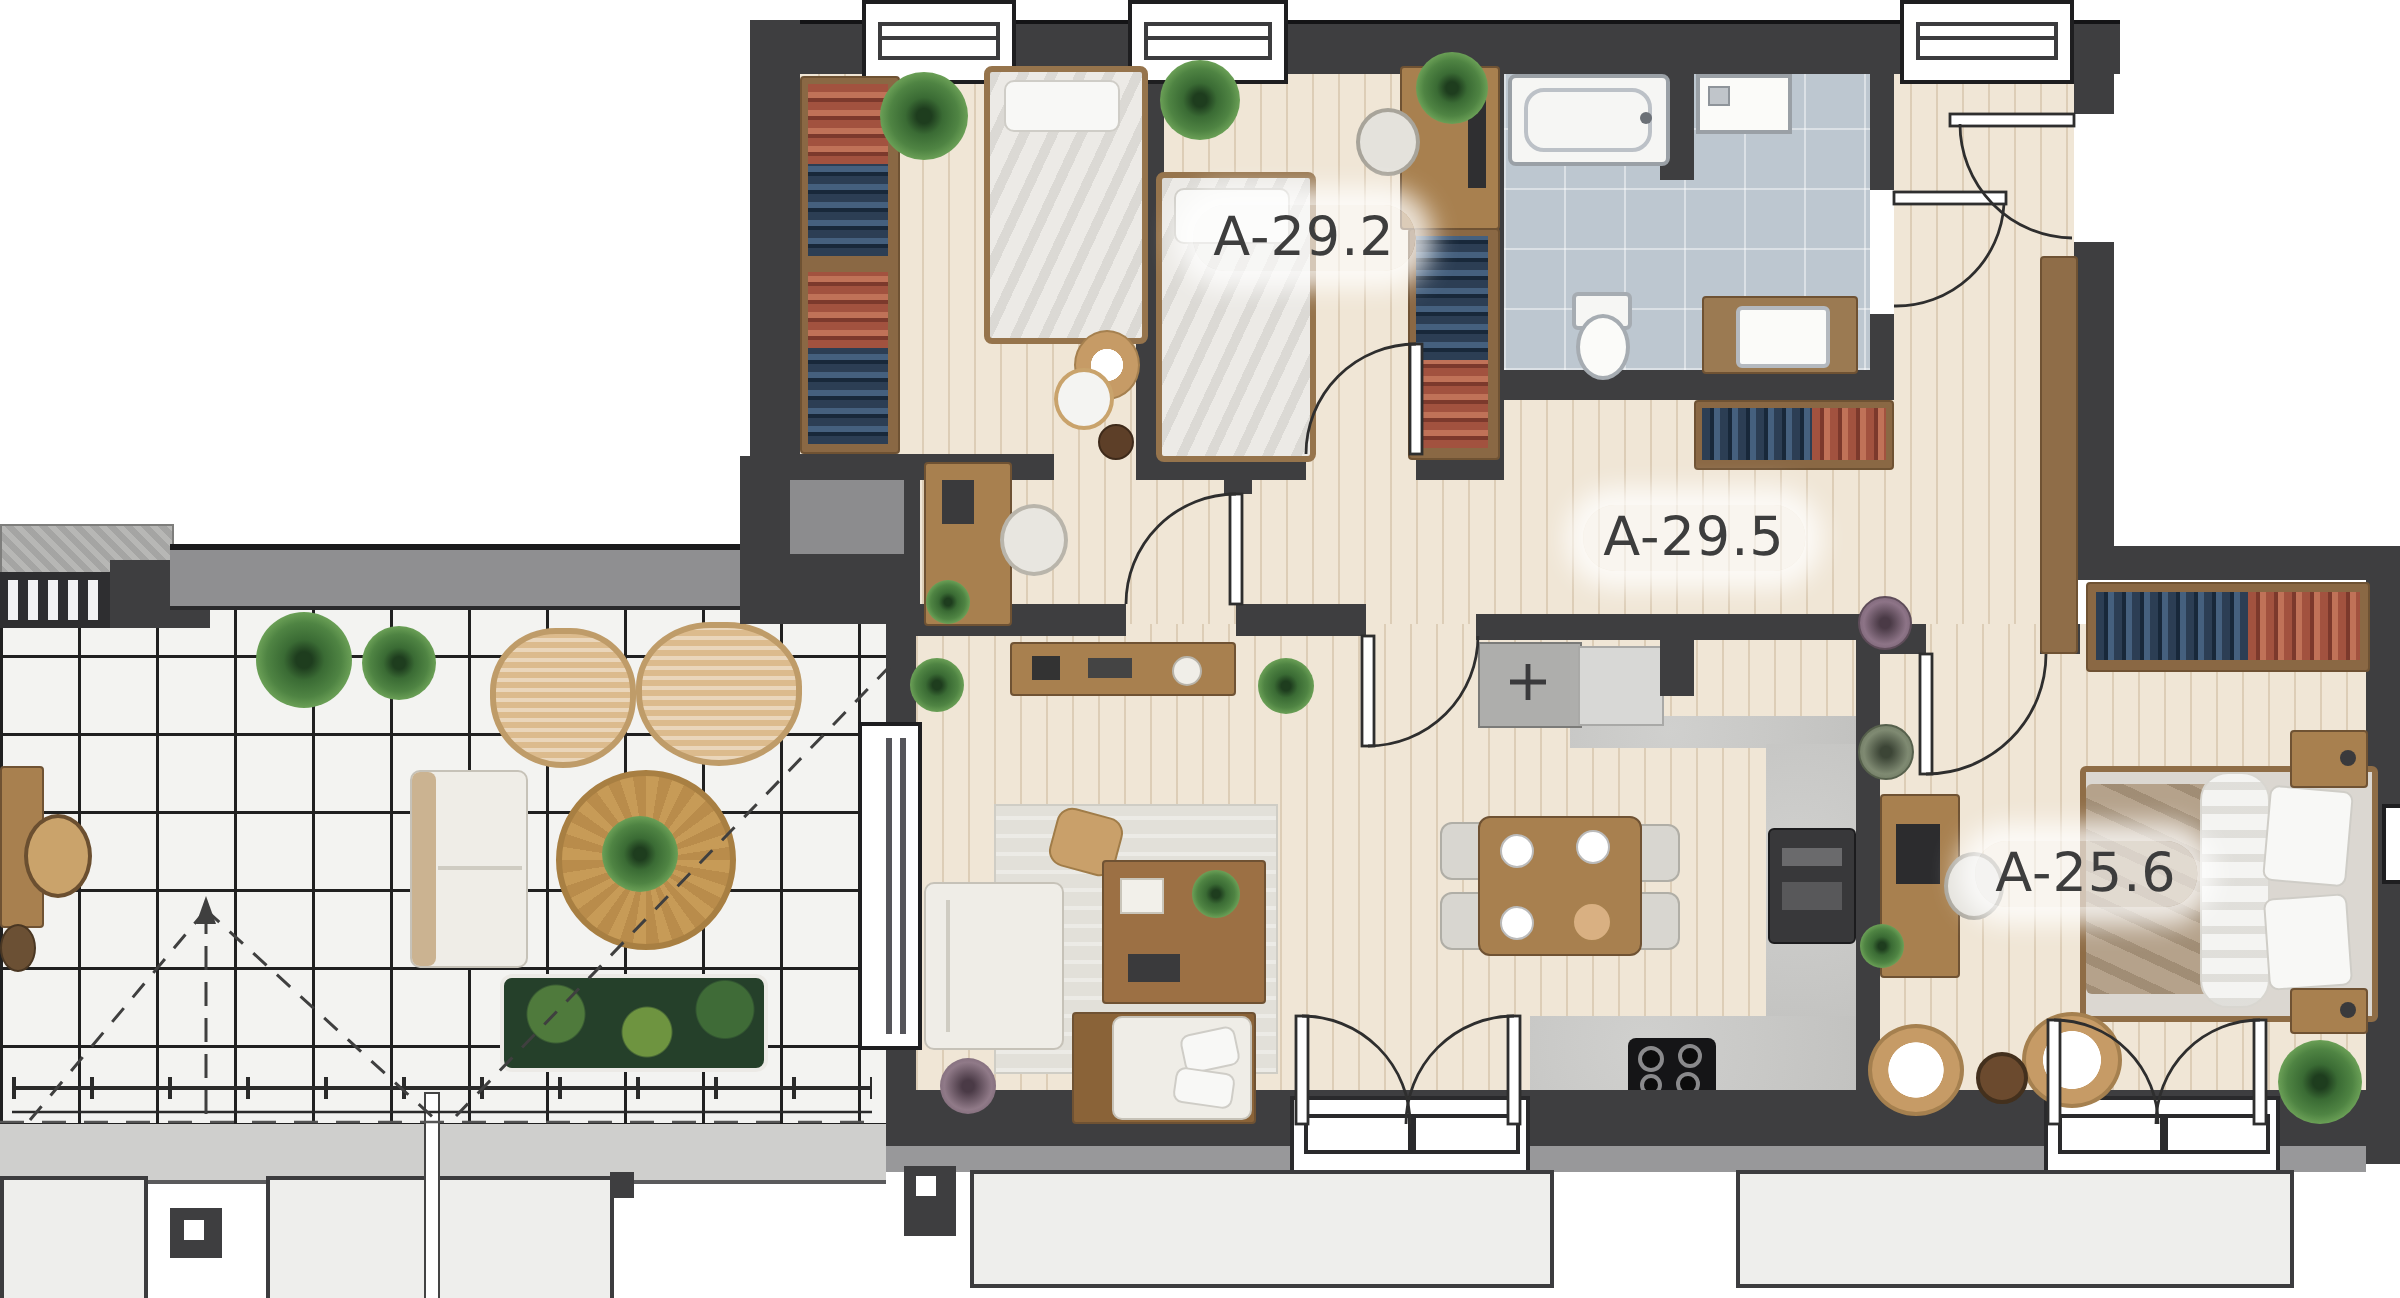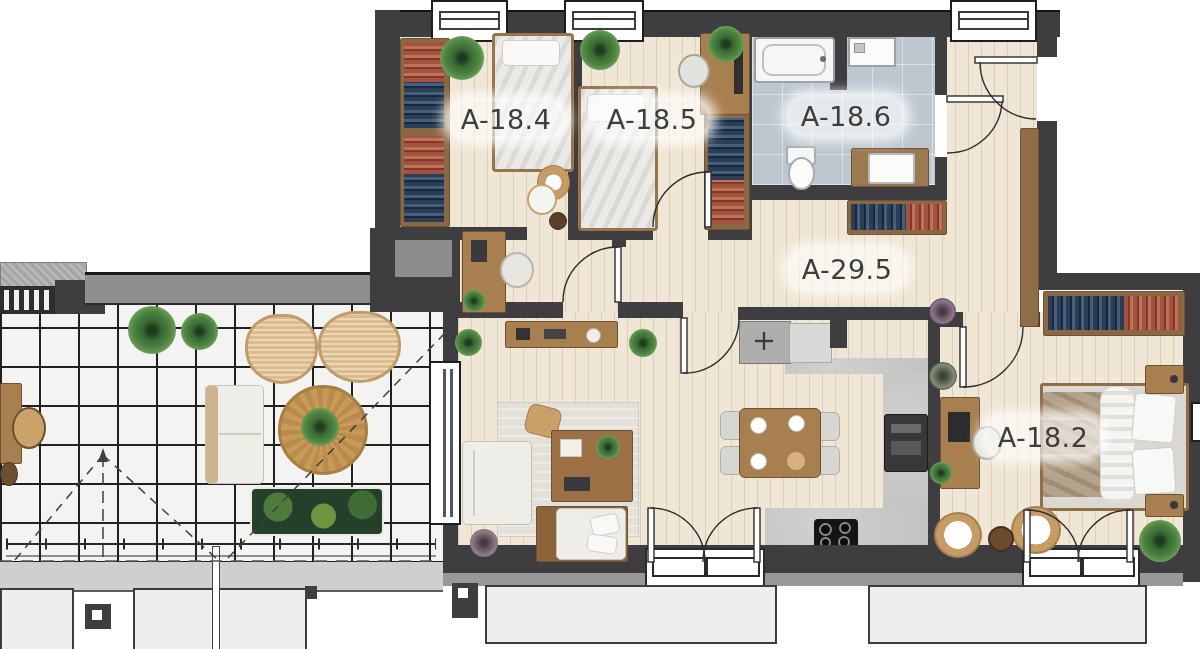--- a/index.html
+++ b/index.html
@@ -330,18 +330,16 @@
     <g stroke="#3f3f3f" stroke-width="1.5" fill="none" stroke-dasharray="9 7">
       <line x1="15" y1="560" x2="103" y2="455"></line>
       <line x1="103" y1="455" x2="218" y2="560"></line>
       <line x1="445" y1="333" x2="228" y2="558"></line>
       <line x1="103" y1="455" x2="103" y2="560" stroke-dasharray="12 6"></line>
     </g>
     <polygon points="98,462 108,462 103,448" fill="#3f3f3f"></polygon>
   </svg>
 
   <span class="lbl" style="left:847px;top:269px;">A-29.5</span>
-  <span class="lbl" style="left:1043px;top:437px;">A-18.2</span>
-  <span class="lbl" style="left:506px;top:119px;">A-18.4</span>
-  <span class="lbl" style="left:652px;top:119px;">A-18.5</span>
-  <span class="lbl" style="left:846px;top:116px;">A-18.6</span>
+  <span class="lbl" style="left:1043px;top:437px;">A-25.6</span>
+  <span class="lbl" style="left:652px;top:119px;">A-29.2</span>
 
 </div>
 
 </body></html>

